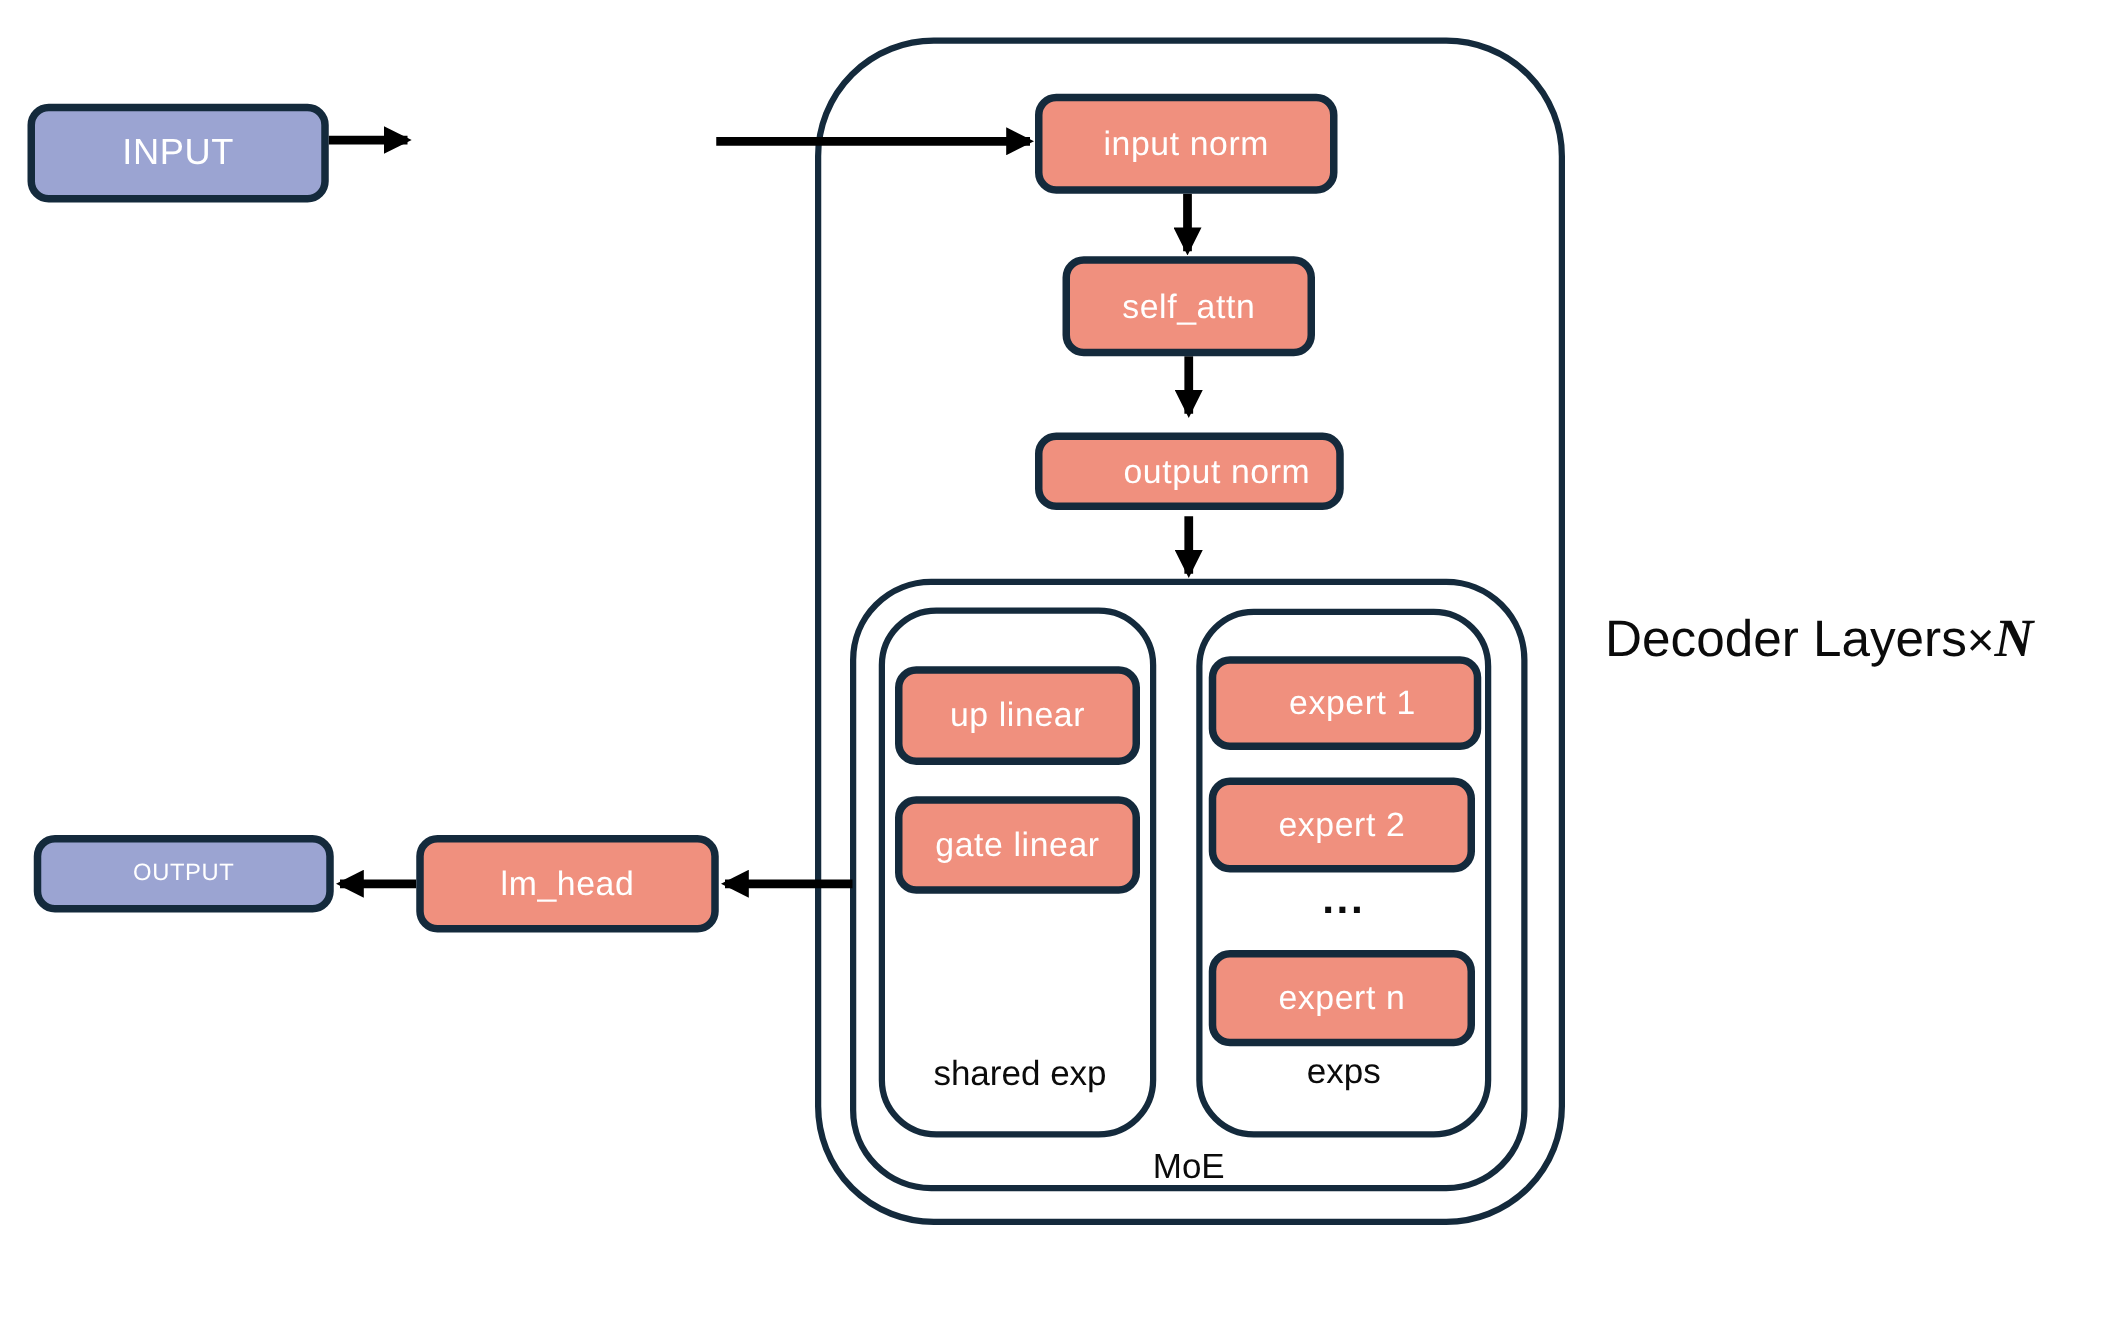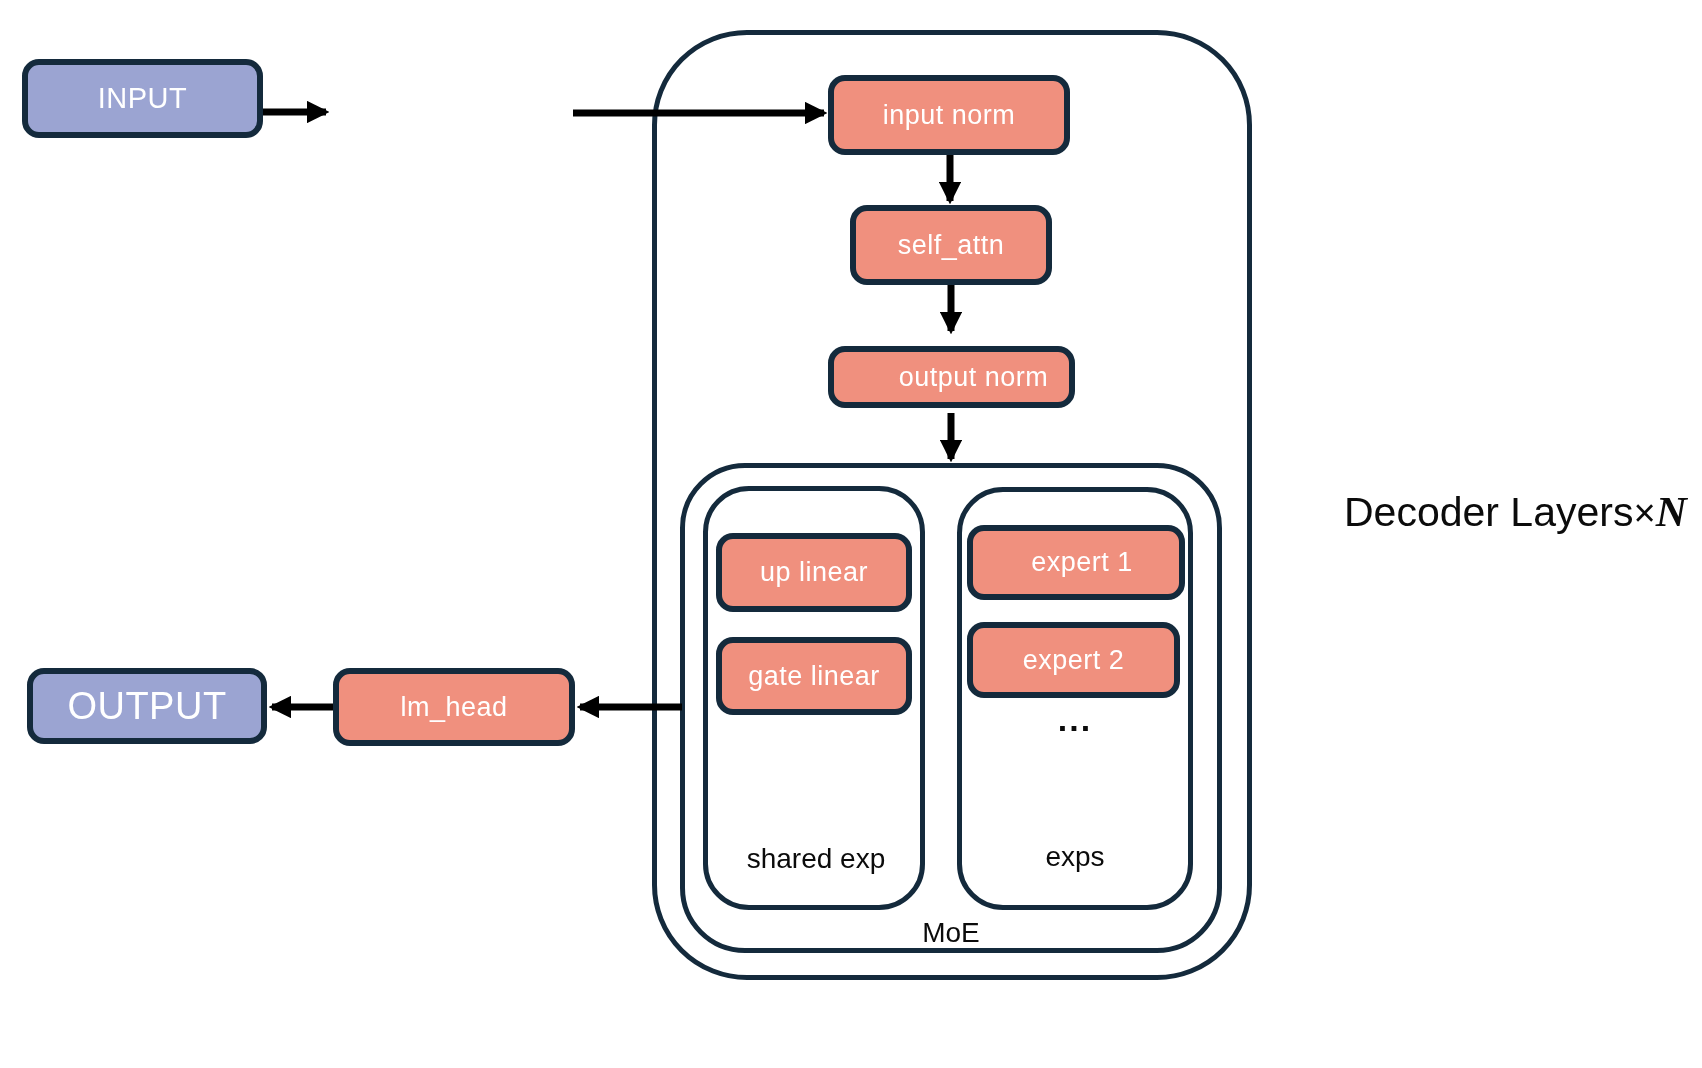--- a/index.html
+++ b/index.html
@@ -46,49 +46,49 @@
     display: flex;
     align-items: center;
     justify-content: center;
     color: var(--box_text, #ffffff);
     font-size: 27px;
     letter-spacing: 0.5px;
   }
   .io  { background: var(--io_fill, #9BA4D2); }
   .mod { background: var(--module_fill, #F0907E); }
 
-  .input-box    { left: 22px;  top: 59px;  width: 241px; height: 79px; font-size: 29px; }
+  .input-box    { left: 22px;  top: 83px;  width: 241px; height: 79px; font-size: 29px; }
   .embd-box     { left: 330px; top: 73px;  width: 243px; height: 78px; }
   .inputnorm-box{ left: 828px; top: 75px;  width: 242px; height: 80px; }
   .selfattn-box { left: 850px; top: 205px; width: 202px; height: 80px; }
   .outputnorm-box{ left: 828px; top: 346px; width: 247px; height: 62px; padding-left: 44px; }
   .uplinear-box  { left: 716px; top: 533px; width: 196px; height: 79px; }
   .gatelinear-box{ left: 716px; top: 637px; width: 196px; height: 78px; }
   .downlinear-box{ left: 716px; top: 733px; width: 196px; height: 75px; }
   .expert1-box  { left: 967px; top: 525px; width: 218px; height: 75px; padding-left: 12px; }
   .expert2-box  { left: 967px; top: 622px; width: 213px; height: 76px; }
   .expertn-box  { left: 967px; top: 760px; width: 213px; height: 77px; }
-  .output-box   { left: 27px;  top: 668px; width: 240px; height: 76px; font-size: 38px; }
+  .output-box   { left: 27px;  top: 668px; width: 240px; height: 62px; font-size: 19px; }
   .lmhead-box   { left: 333px; top: 668px; width: 242px; height: 78px; }
 
   
   .label {
     position: absolute;
     color: var(--label_text, #0B0B0B);
     font-size: 28px;
     text-align: center;
   }
   .shared-label { left: 703px; top: 843px; width: 226px; }
   .exps-label   { left: 957px; top: 841px; width: 236px; }
   .moe-label    { left: 680px; top: 917px; width: 542px; }
   .ellipsis     { left: 957px; top: 700px; width: 236px; font-size: 34px; font-weight: bold; letter-spacing: 2px; }
 
   .decoder-label {
     position: absolute;
-    left: 1344px; top: 487px;
+    left: 1284px; top: 487px;
     color: var(--label_text, #0B0B0B);
     font-size: 41px;
     white-space: nowrap;
     text-align: center;
   }
   .decoder-label .times { font-size: 38px; }
   .decoder-label .n-sym {
     font-family: "Liberation Serif", "DejaVu Serif", serif;
     font-style: italic;
     font-weight: bold;
@@ -123,20 +123,21 @@
   <div class="box io input-box">INPUT</div>
   <div class="box mod inputnorm-box">input norm</div>
   <div class="box mod selfattn-box">self_attn</div>
   <div class="box mod outputnorm-box">output norm</div>
 
   <div class="box mod uplinear-box">up linear</div>
   <div class="box mod gatelinear-box">gate linear</div>
 
   <div class="box mod expert1-box">expert 1</div>
   <div class="box mod expert2-box">expert 2</div>
+  <div class="box mod expertn-box">expert n</div>
 
   <div class="box io output-box">OUTPUT</div>
   <div class="box mod lmhead-box">lm_head</div>
 
   <div class="label ellipsis">...</div>
   <div class="label shared-label">shared exp</div>
   <div class="label exps-label">exps</div>
   <div class="label moe-label">MoE</div>
 
   <div class="decoder-label">

